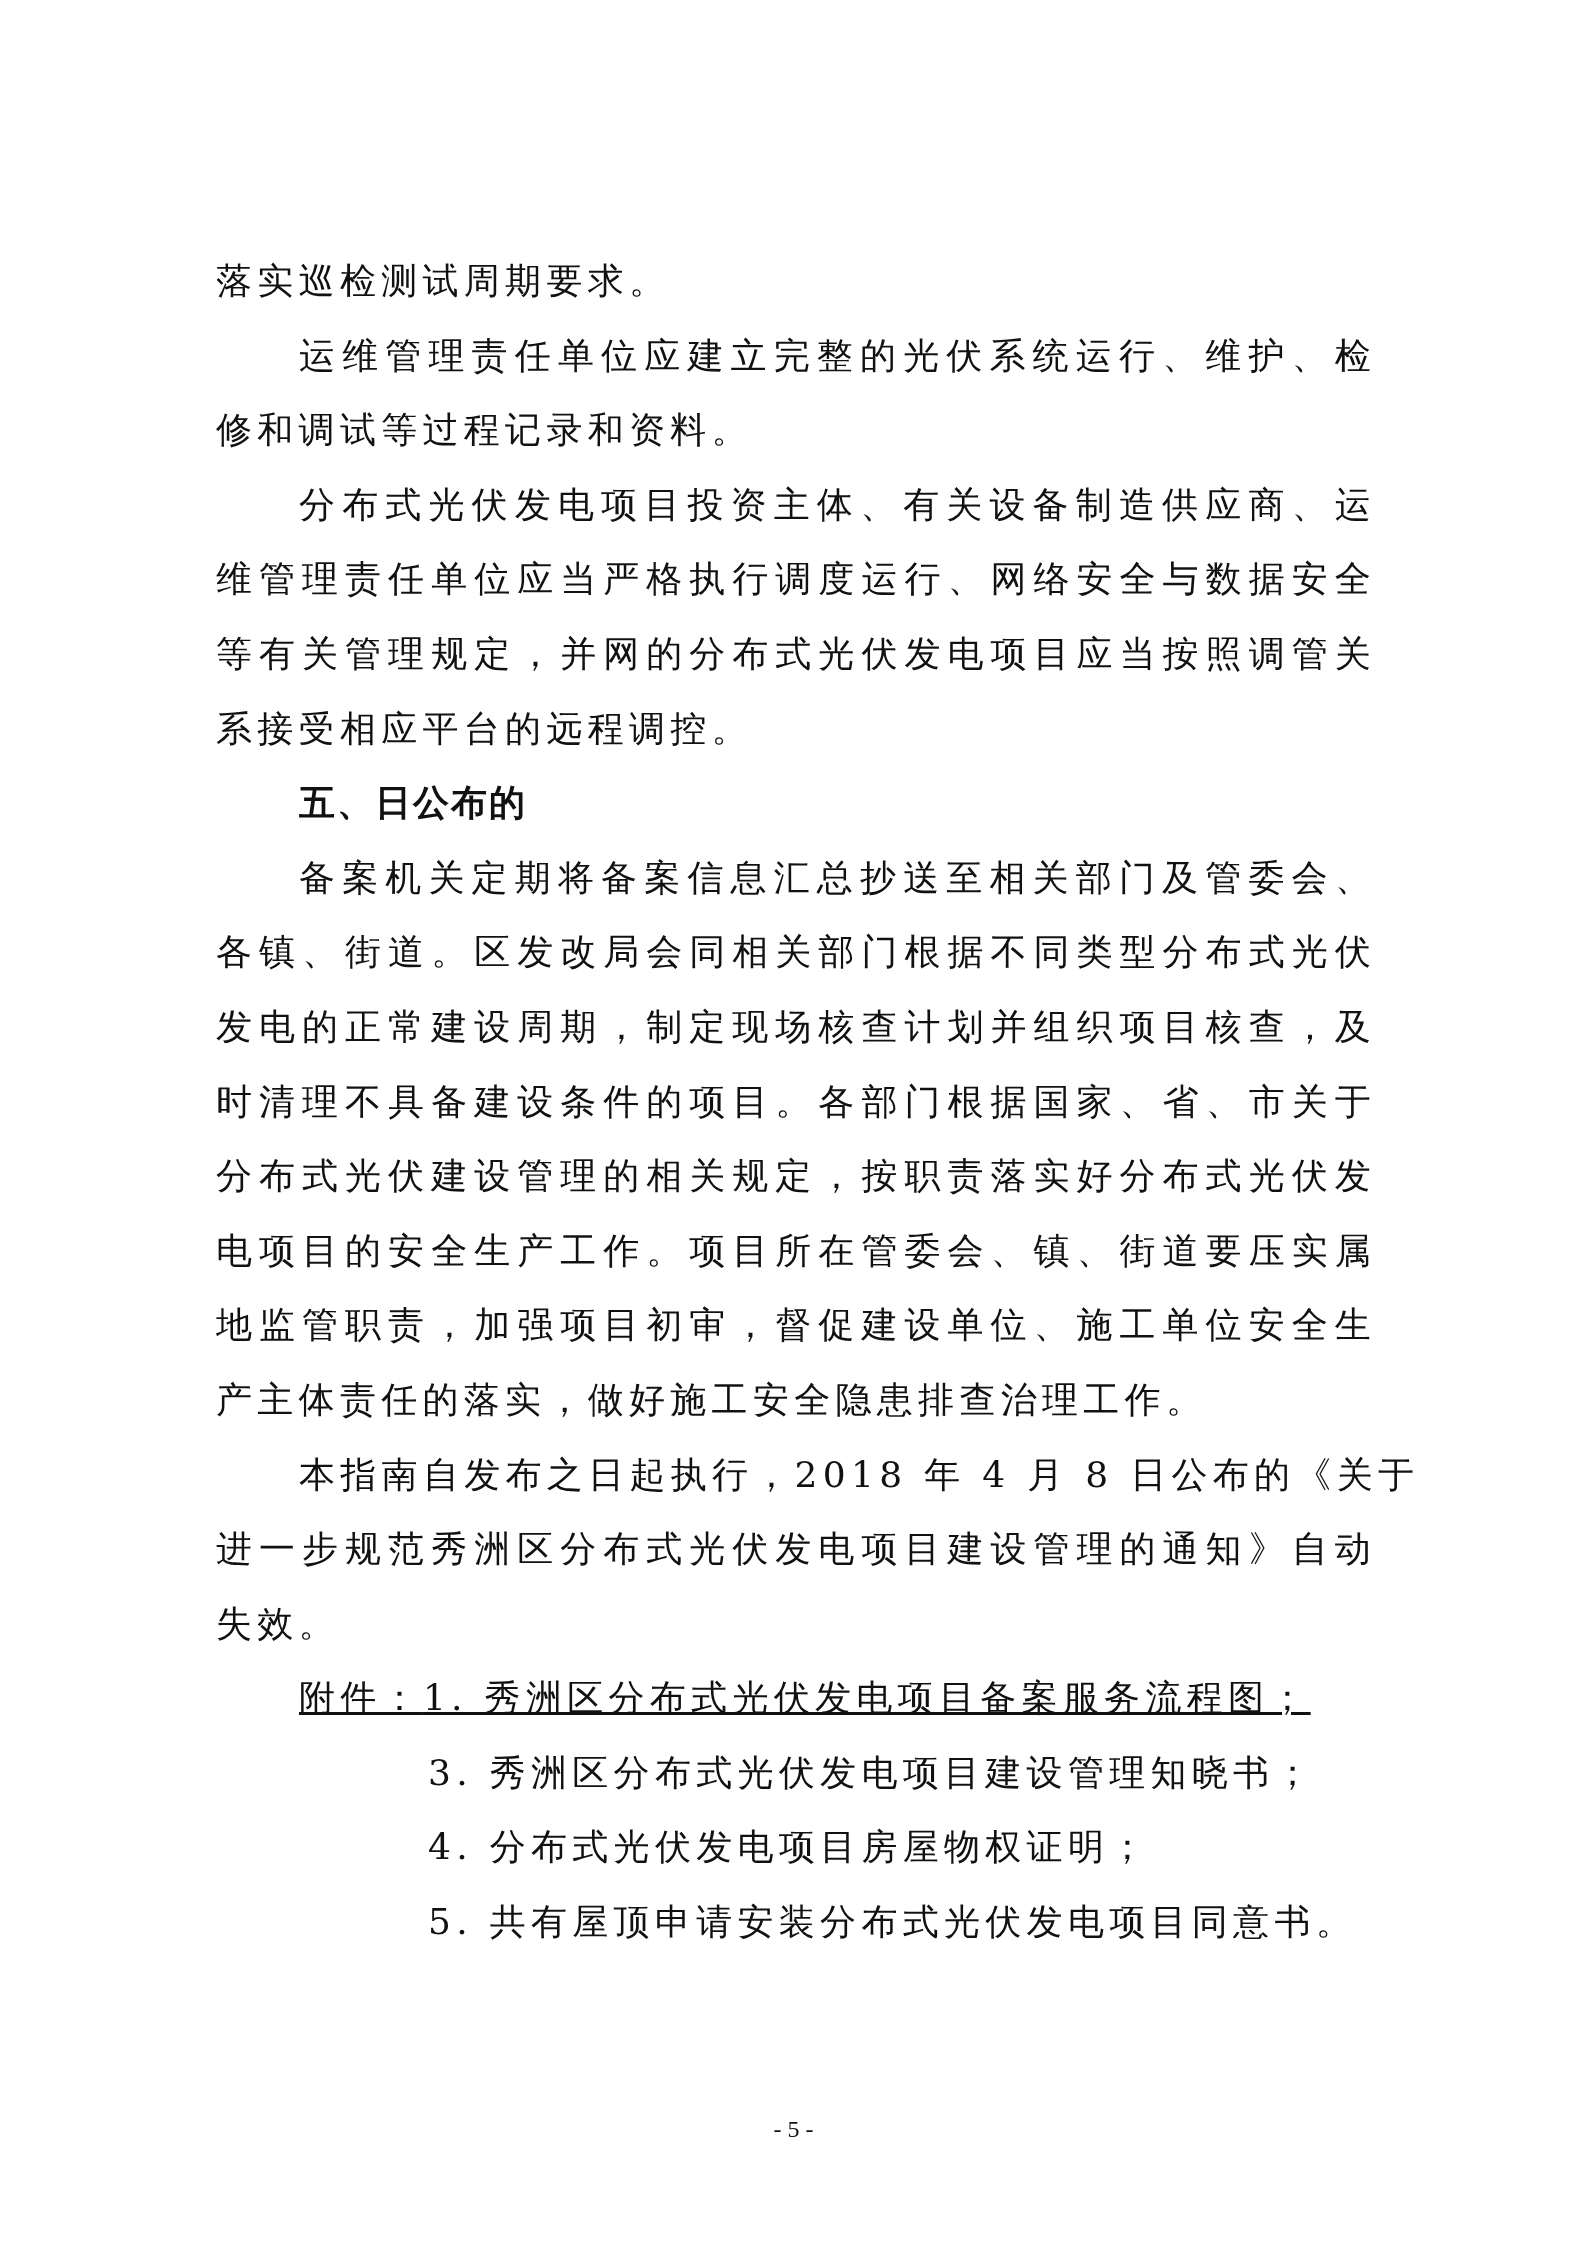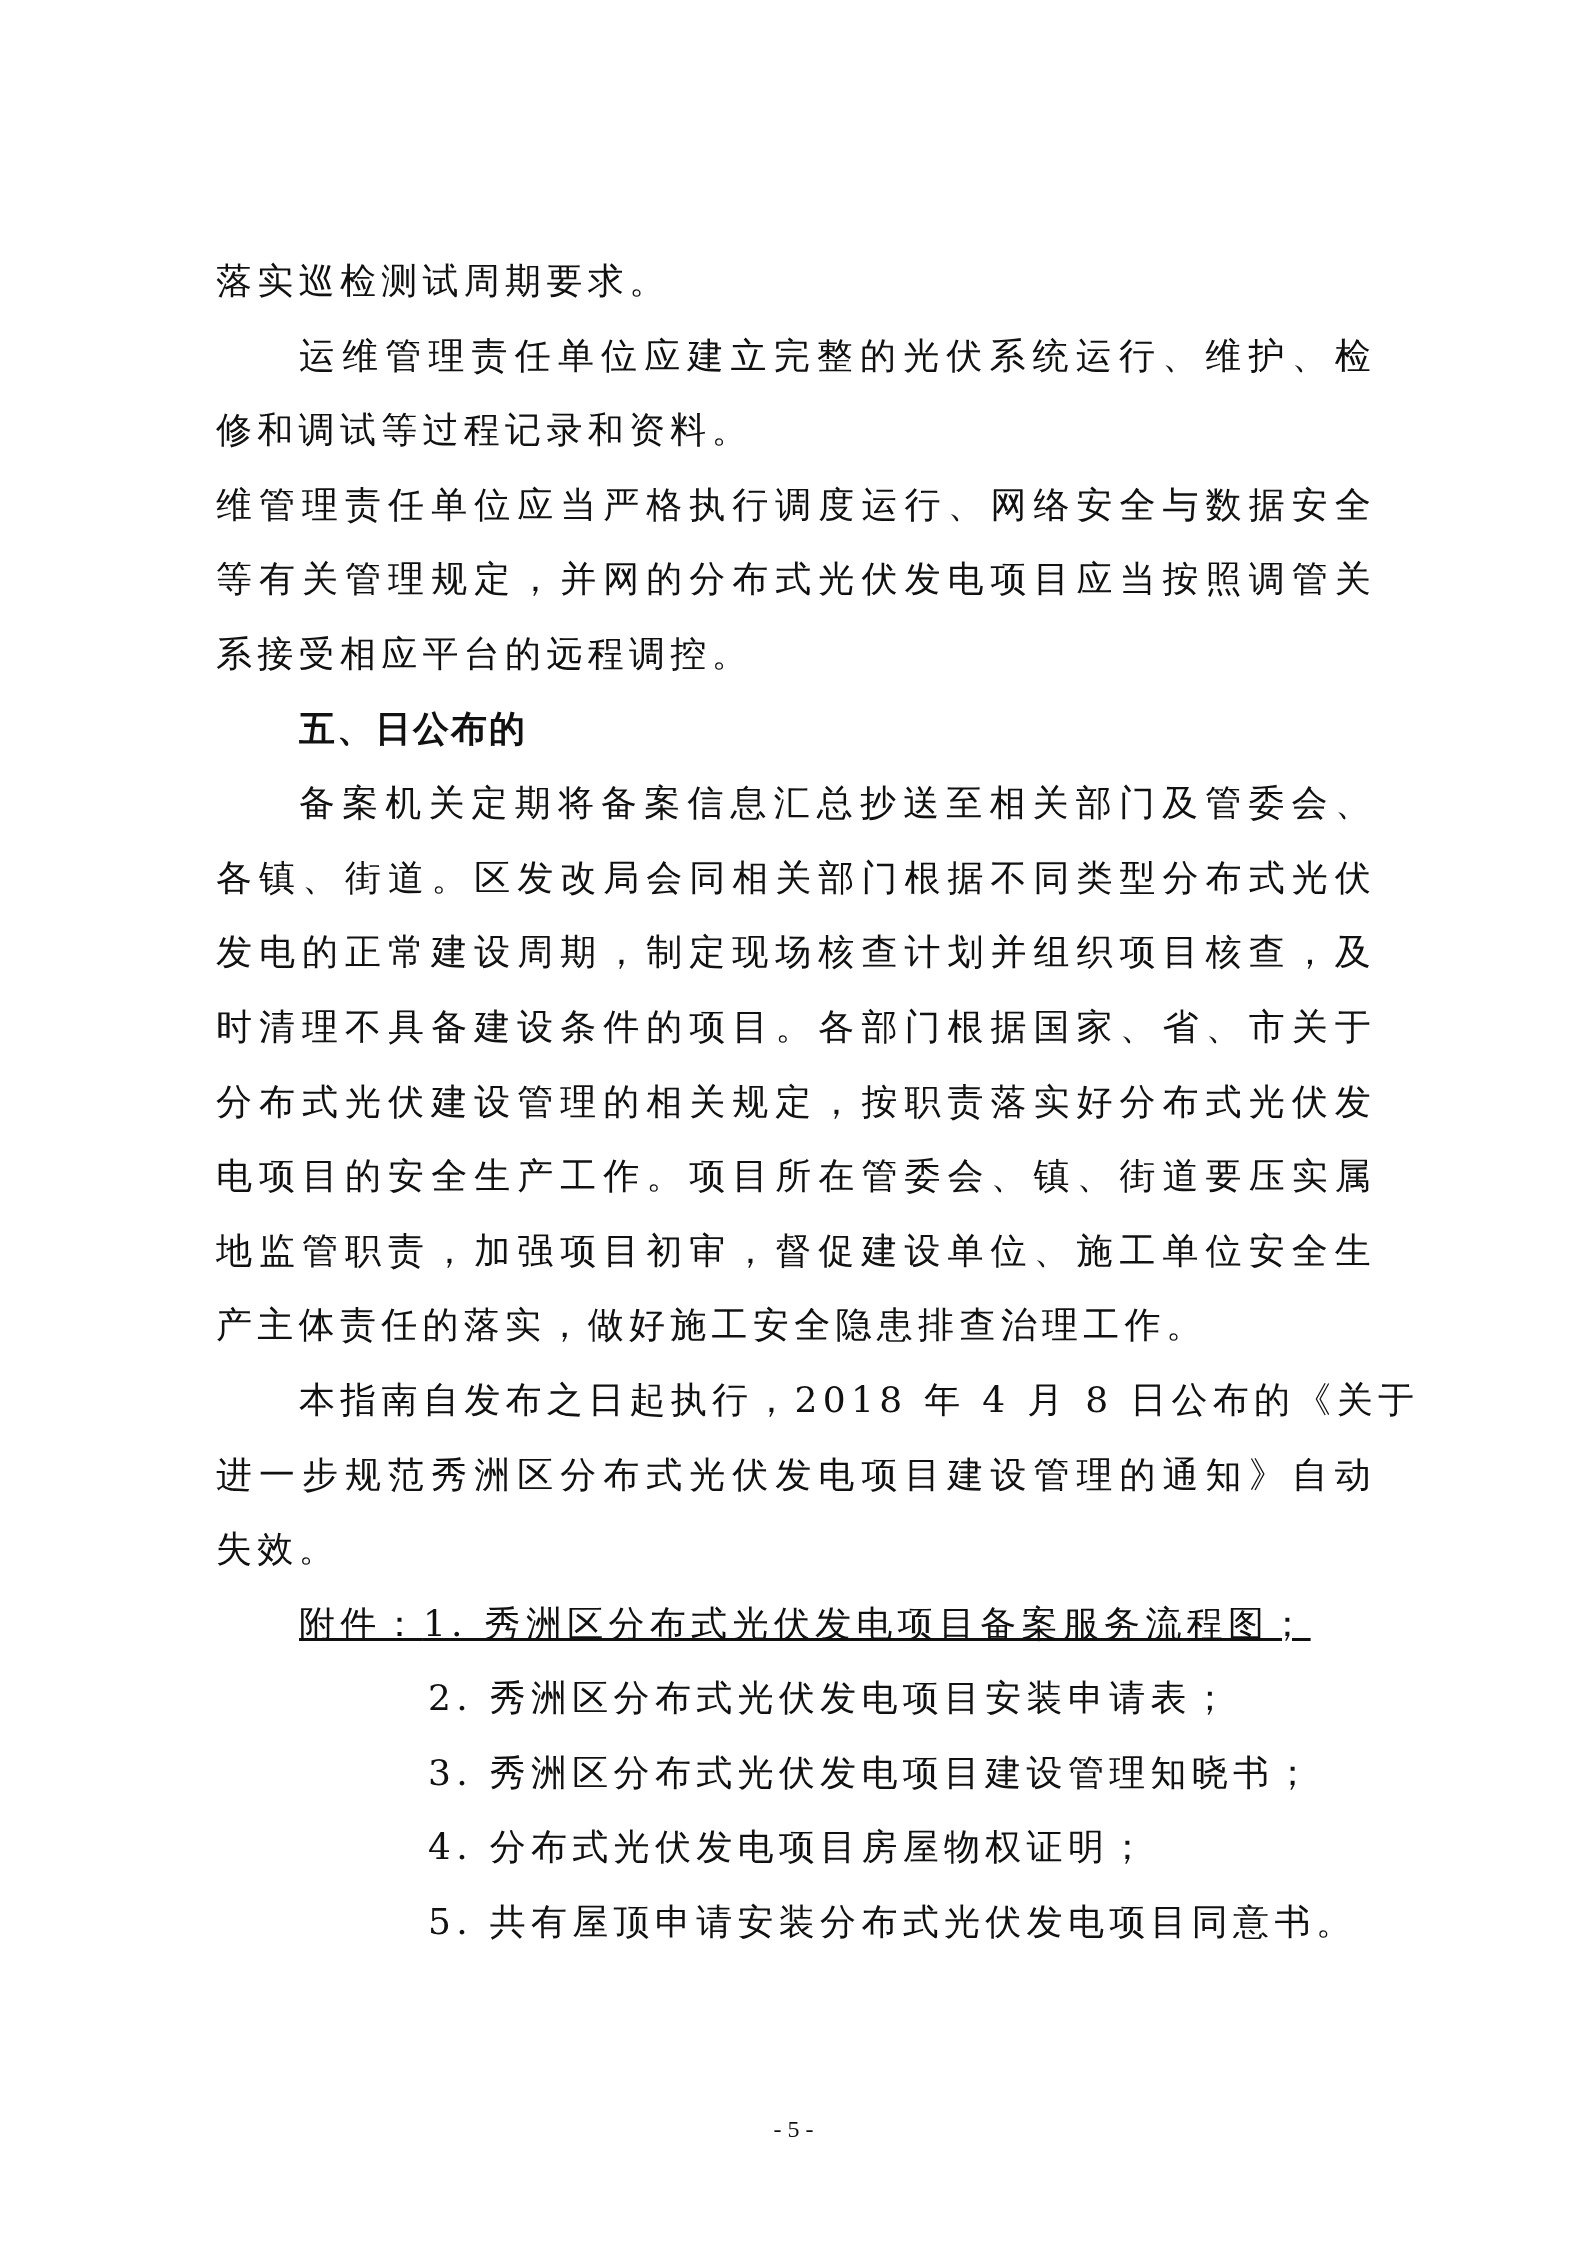--- a/index.html
+++ b/index.html
@@ -28,20 +28,21 @@
   }
 </style>
 </head>
 <body>
 
 <div class="page">
   <div class="content">
     <div class="line last">落实巡检测试周期要求。</div>
     <div class="line indent">运维管理责任单位应建立完整的光伏系统运行、维护、检</div>
     <div class="line last">修和调试等过程记录和资料。</div>
+    <div class="line indent">分布式光伏发电项目投资主体、有关设备制造供应商、运</div>
     <div class="line">维管理责任单位应当严格执行调度运行、网络安全与数据安全</div>
     <div class="line">等有关管理规定，并网的分布式光伏发电项目应当按照调管关</div>
     <div class="line last">系接受相应平台的远程调控。</div>
 
     <div class="line last indent heading">五、日公布的</div>
 
     <div class="line indent">备案机关定期将备案信息汇总抄送至相关部门及管委会、</div>
     <div class="line">各镇、街道。区发改局会同相关部门根据不同类型分布式光伏</div>
     <div class="line">发电的正常建设周期，制定现场核查计划并组织项目核查，及</div>
     <div class="line">时清理不具备建设条件的项目。各部门根据国家、省、市关于</div>
@@ -49,20 +50,19 @@
     <div class="line">电项目的安全生产工作。项目所在管委会、镇、街道要压实属</div>
     <div class="line">地监管职责，加强项目初审，督促建设单位、施工单位安全生</div>
     <div class="line last">产主体责任的落实，做好施工安全隐患排查治理工作。</div>
     <div class="line indent">本指南自发布之日起执行，2018 年 4 月 8 日公布的《关于</div>
     <div class="line">进一步规范秀洲区分布式光伏发电项目建设管理的通知》自动</div>
     <div class="line last">失效。</div>
 
     <div class="line attach-first">
       <span>附件：</span><span>1. 秀洲区分布式光伏发电项目备案服务流程图；</span>
     </div>
-    <div class="line attach-line">2. 秀洲区分布式光伏发电项目安装申请表；</div>
     <div class="line attach-line">3. 秀洲区分布式光伏发电项目建设管理知晓书；</div>
     <div class="line attach-line">4. 分布式光伏发电项目房屋物权证明；</div>
     <div class="line attach-line">5. 共有屋顶申请安装分布式光伏发电项目同意书。</div>
   </div>
 
   <div class="footer">- 5 -</div>
 </div>
 
 </body></html>

